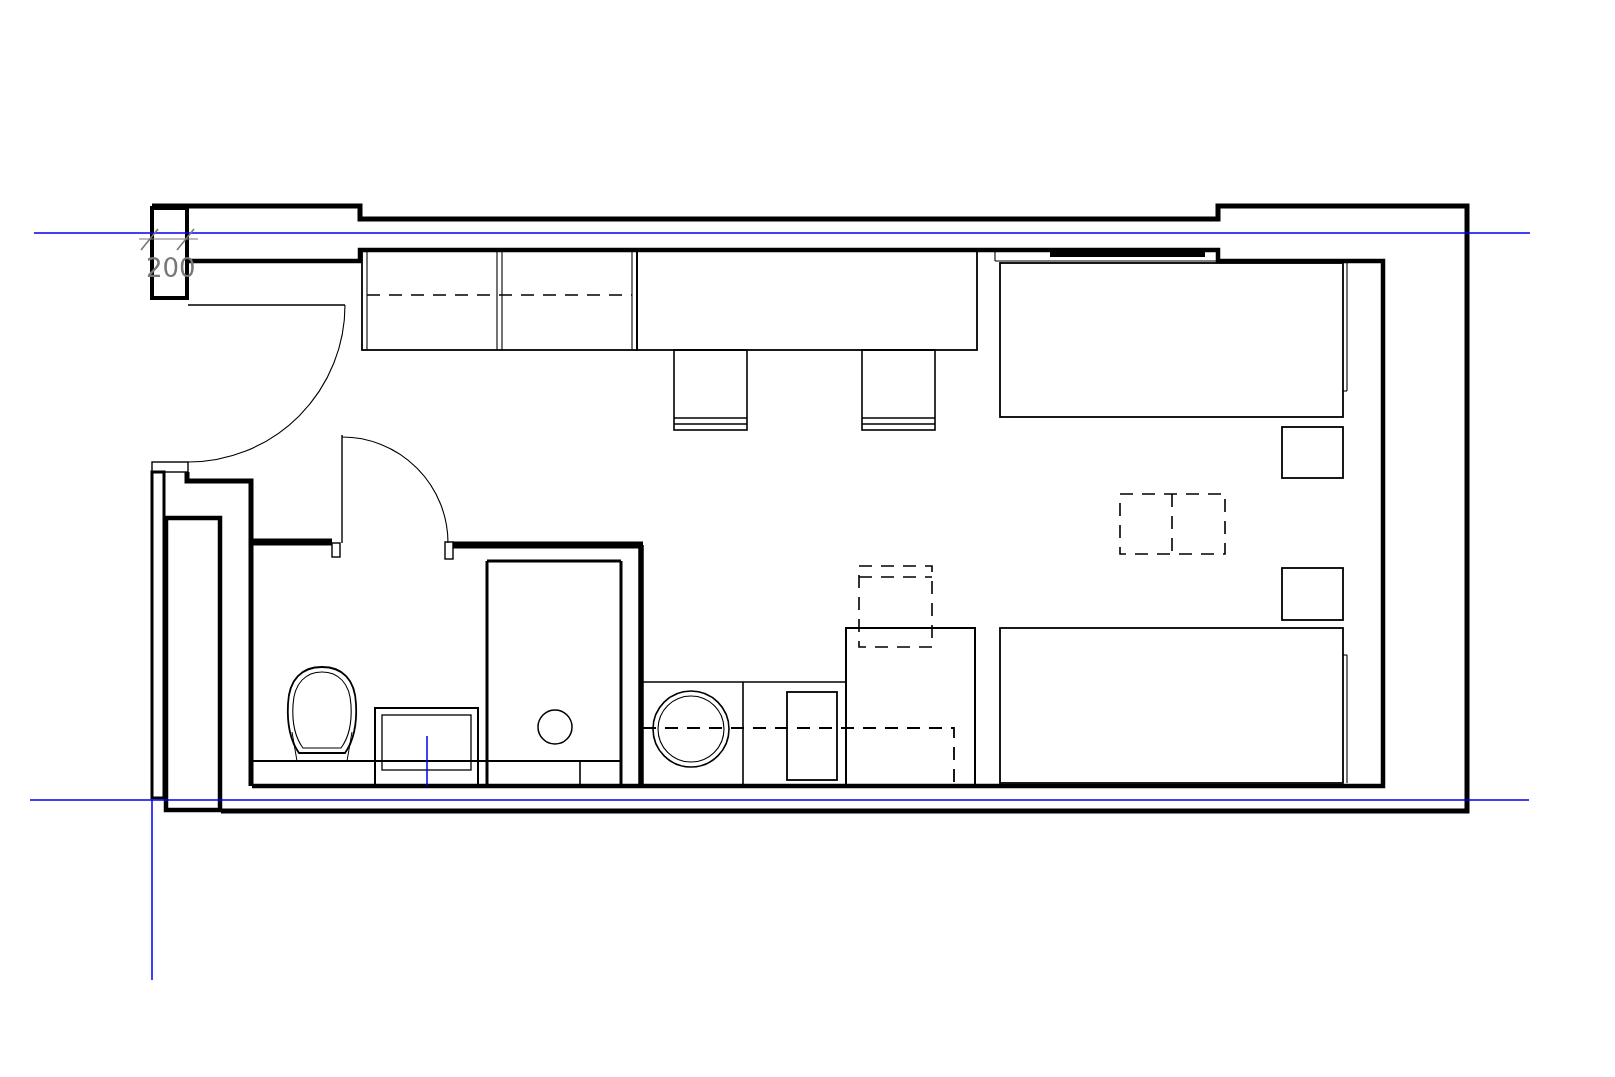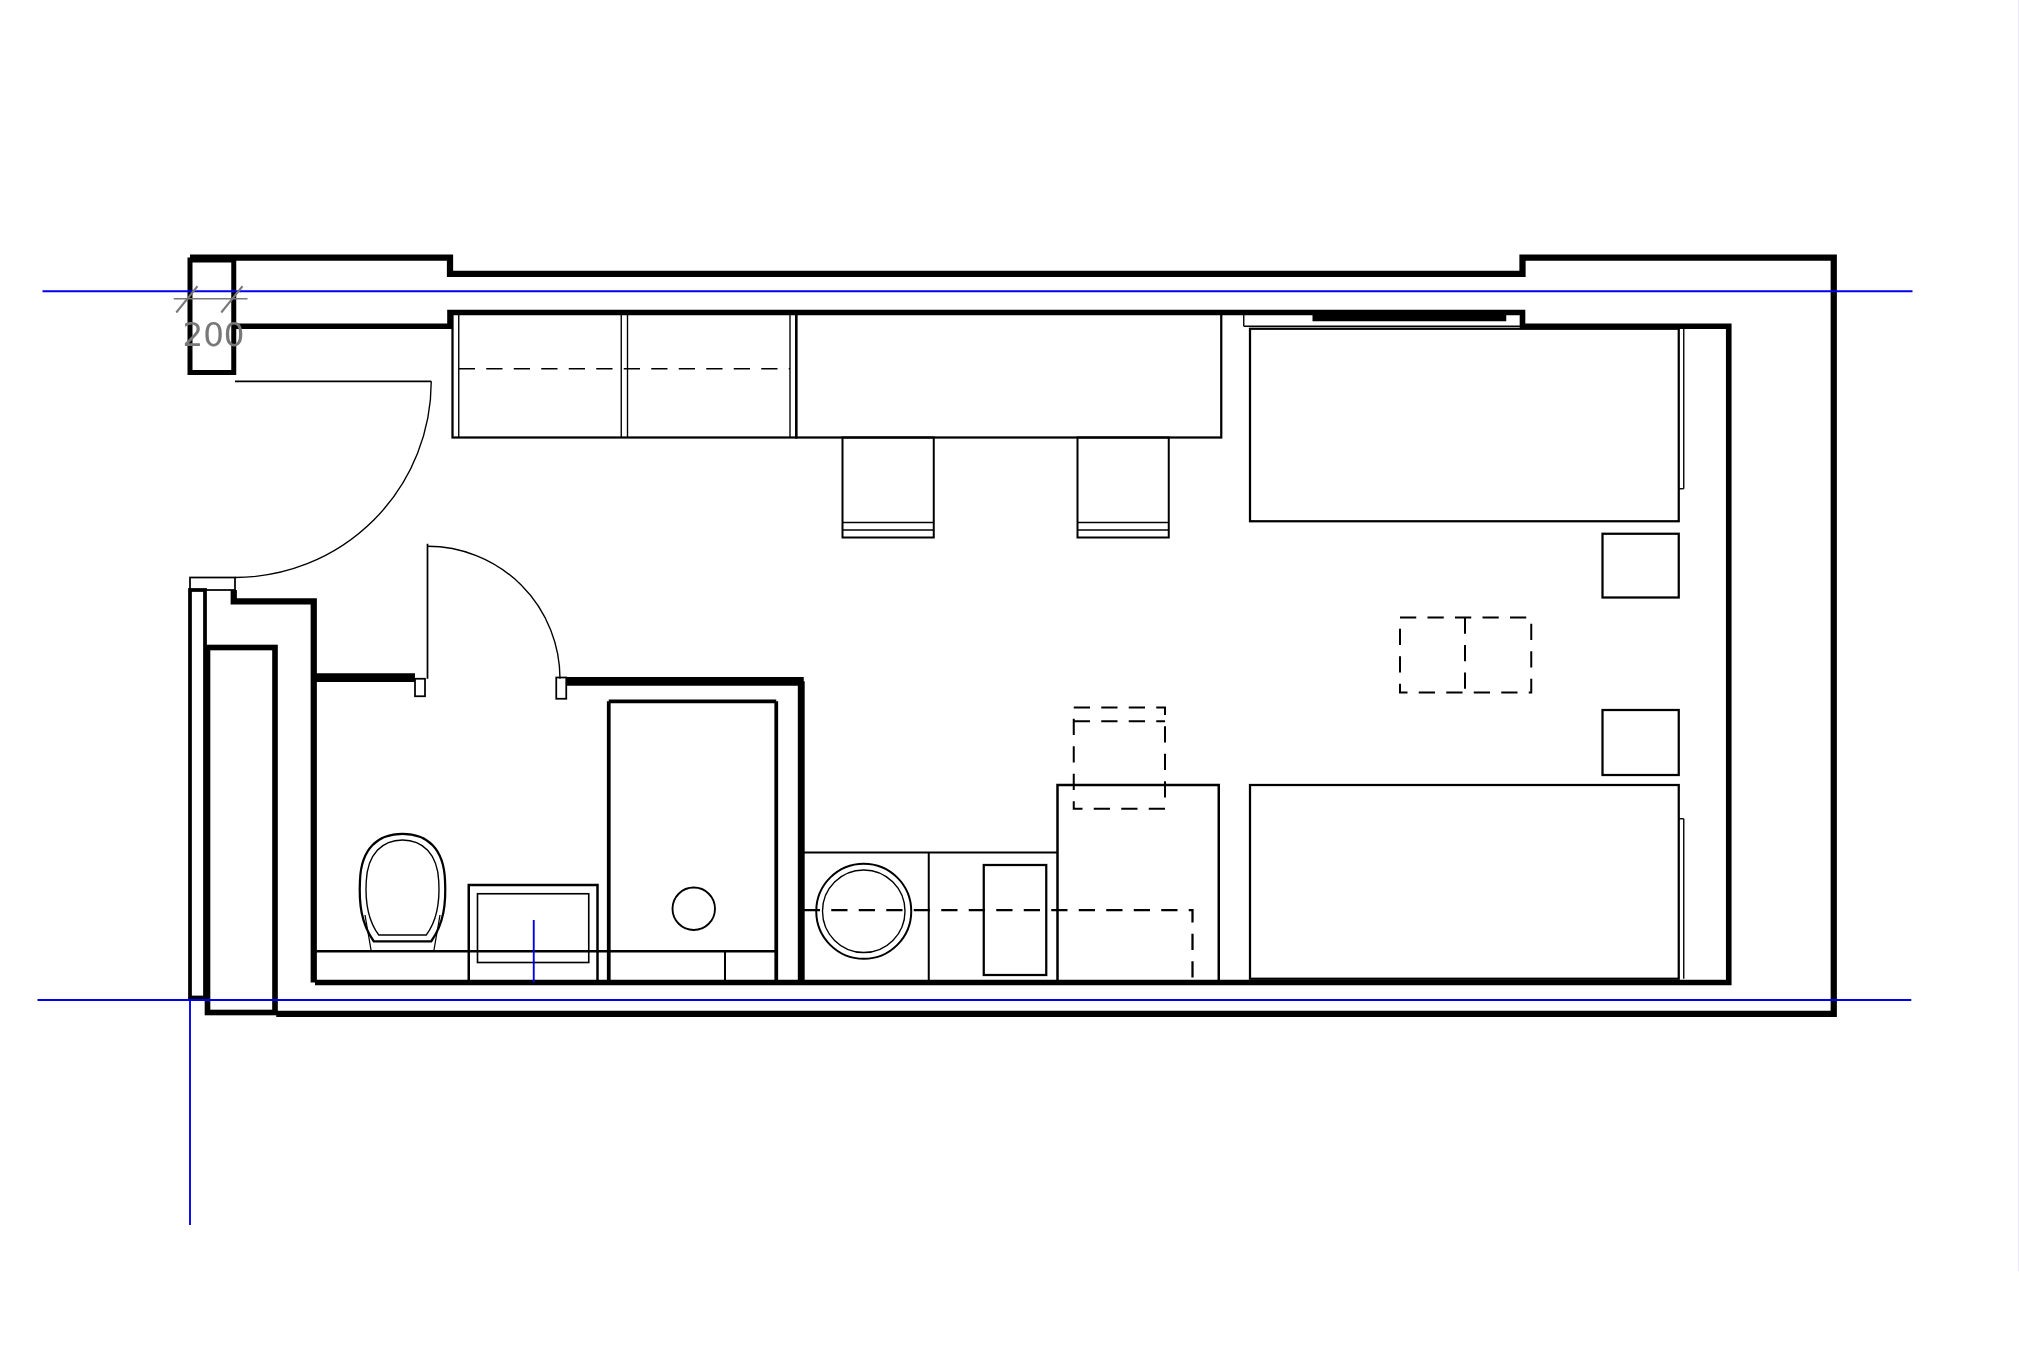--- a/index.html
+++ b/index.html
@@ -1,16 +1,16 @@
 <!DOCTYPE html>
 <html style="--line: #000000; --axis: #0000ee; --dim: #787878;"><head>
 <meta charset="utf-8">
 <style>
   html,body{margin:0;padding:0;background:#fff;}
-  .frame{position:relative;width:1615px;height:1077px;background:#c4b5fd;overflow:hidden;}
+  .frame{position:relative;width:1615px;height:1077px;background:#000000;overflow:hidden;}
   svg{display:block;width:1615px;height:1077px;}
   .ln{stroke:var(--line,#000);fill:none;stroke-linecap:butt;stroke-linejoin:miter;}
   .blue{stroke:var(--axis,#0000ee);fill:none;stroke-linecap:butt;}
   .gray{stroke:var(--dim,#787878);fill:none;stroke-linecap:butt;}
   .fillblack{fill:var(--line,#000);stroke:none;}
   .whitefill{fill:#fff;}
   .dashed{stroke-dasharray:13 9;}
   .dim-text{font:26px "DejaVu Sans", sans-serif;fill:var(--dim,#787878);stroke:none;}
 </style>
 </head>

